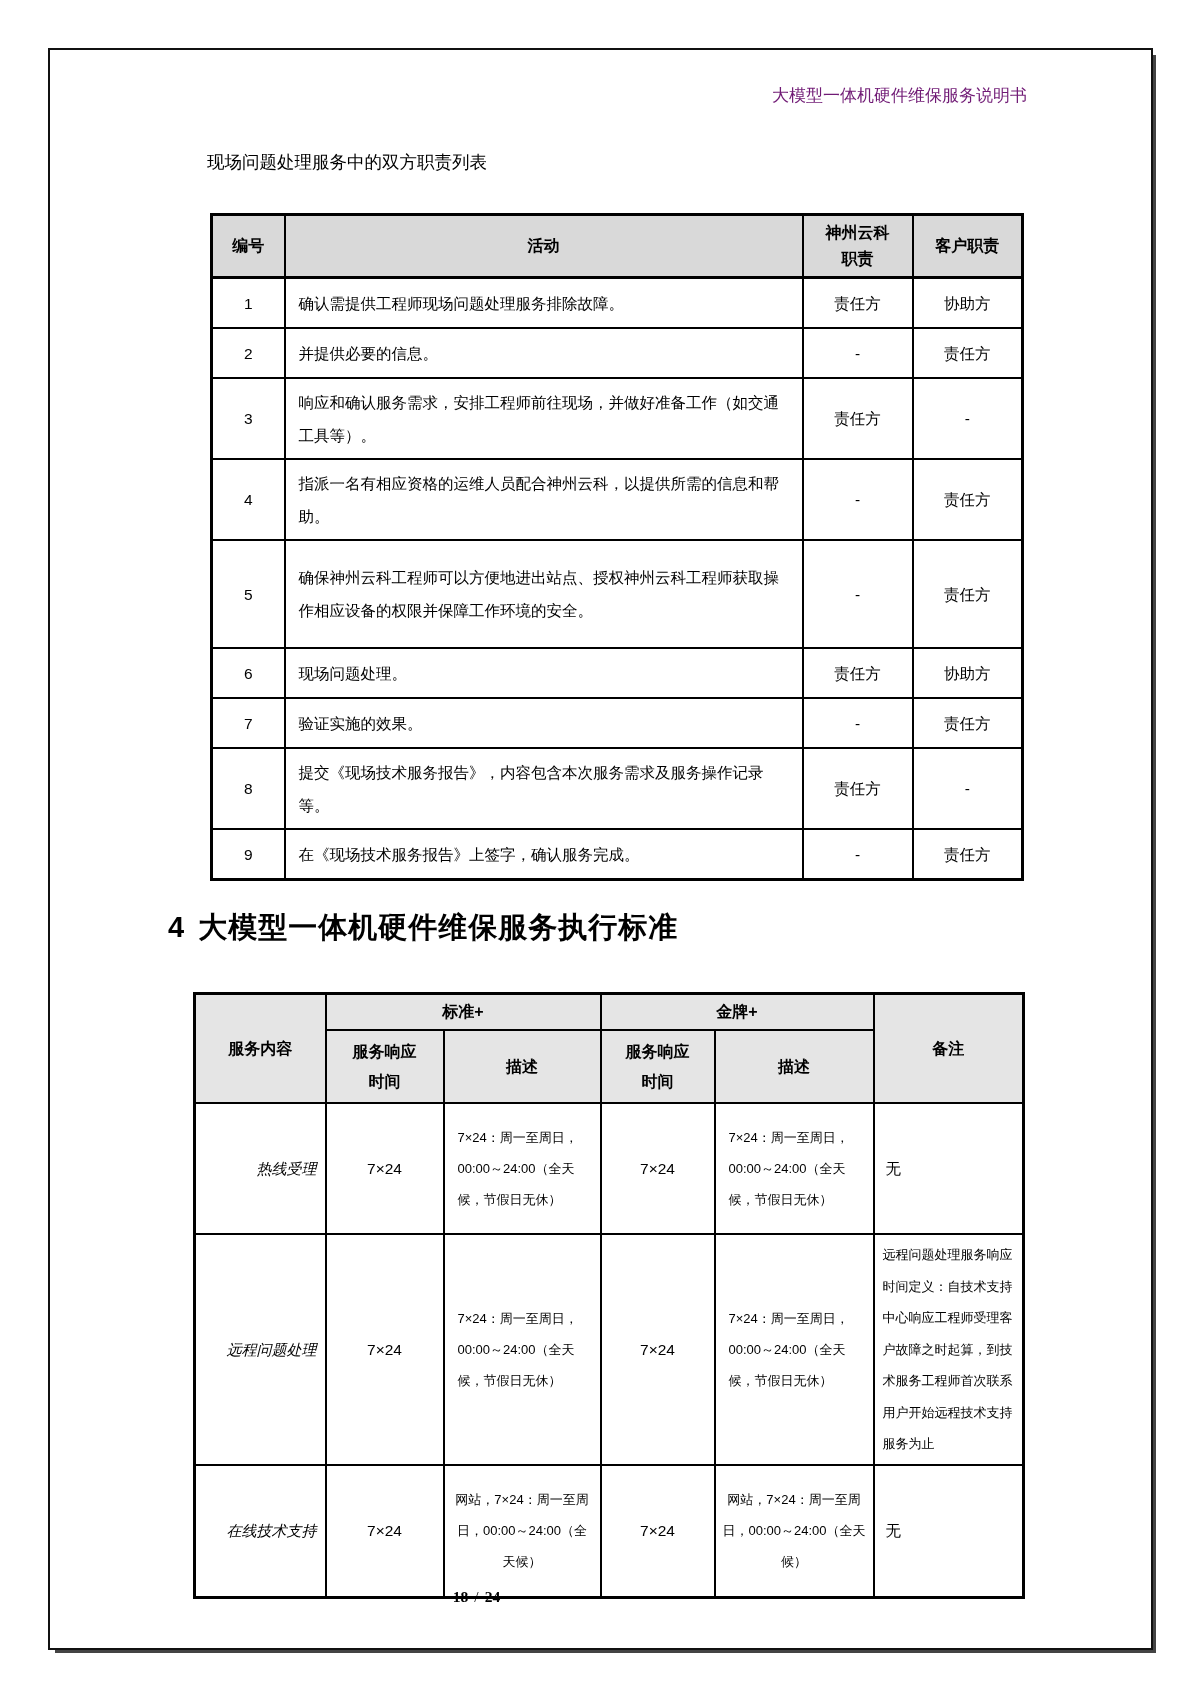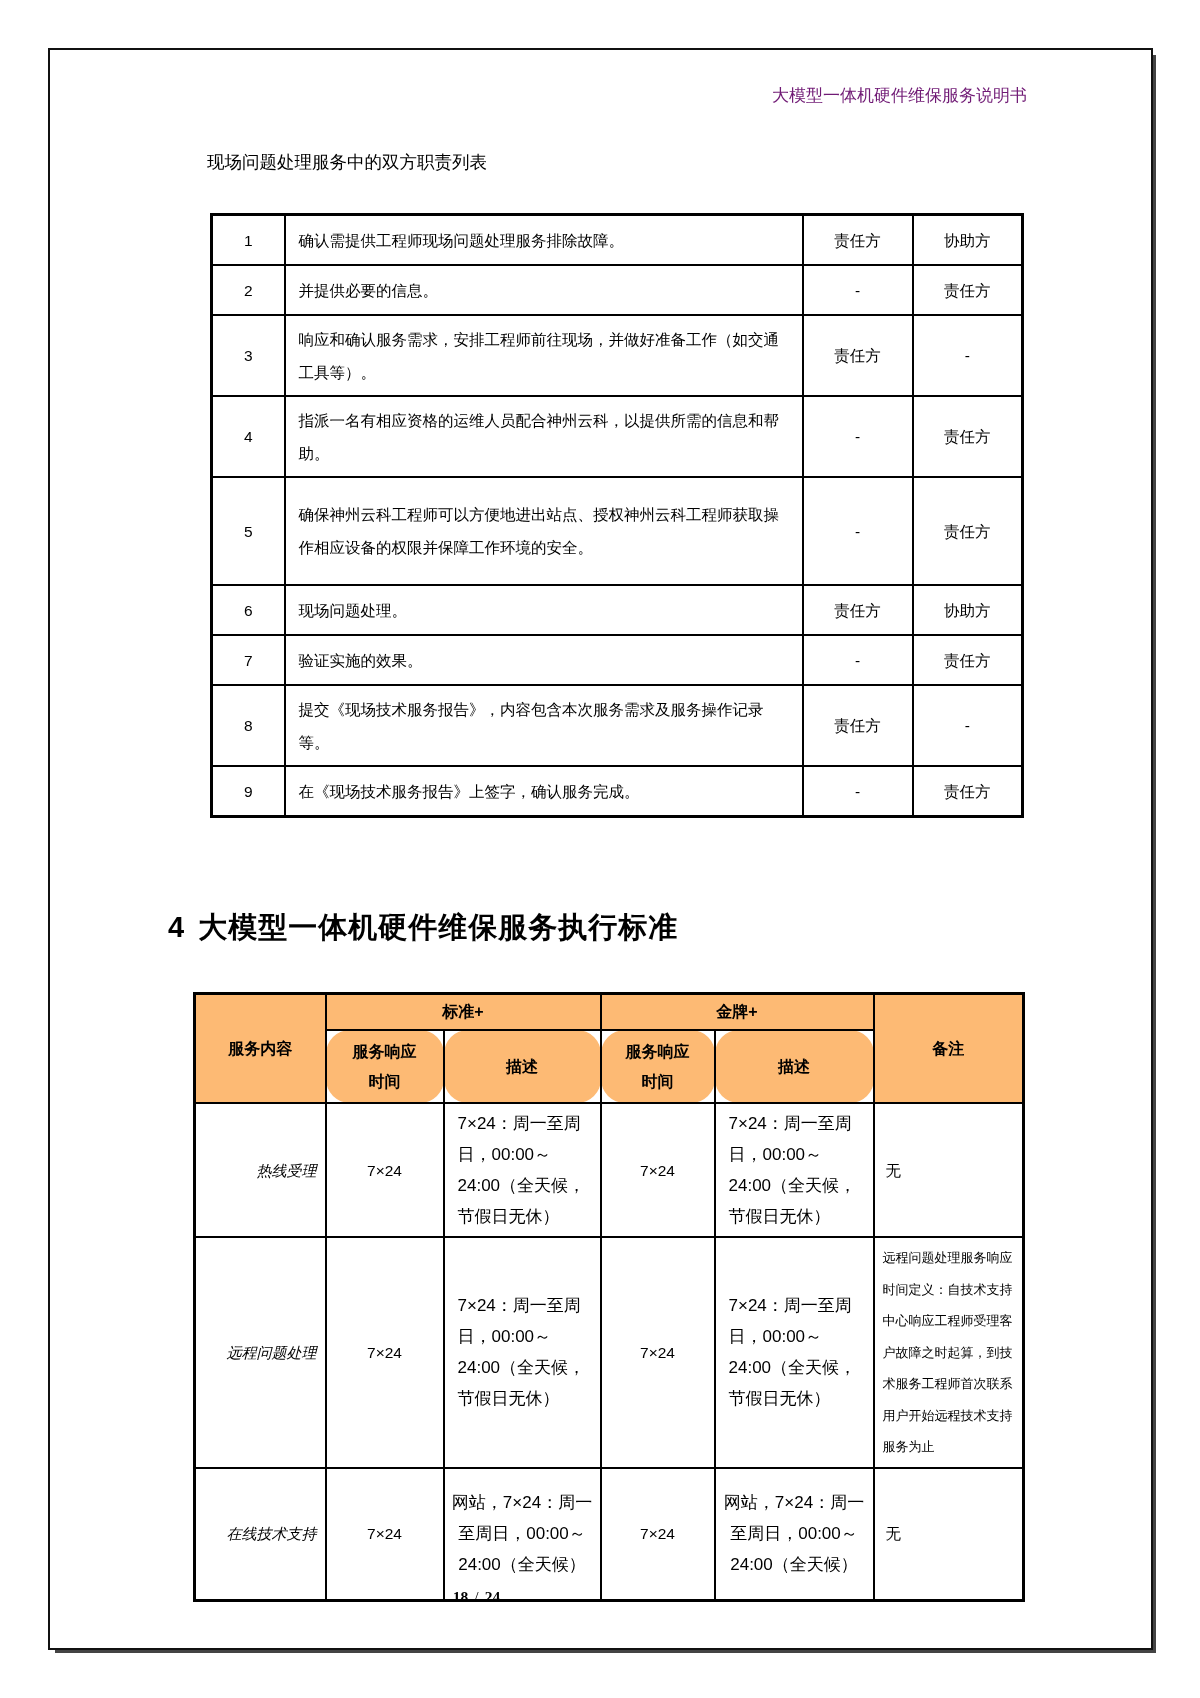--- a/index.html
+++ b/index.html
@@ -23,25 +23,25 @@
   .t1 tr.h77 td{height:71px;}
   .t1 tr.h104 td{height:98px;}
   .wrapnarrow{display:inline-block;max-width:68px;}
   
   .sec-heading{position:absolute;left:168px;top:908px;font-size:29px;font-weight:bold;
                letter-spacing:1px;}
   .sec-heading .num{margin-right:14px;letter-spacing:0;}
   
   .t2{position:absolute;left:193px;top:992px;width:829px;border:3px solid #000;}
   .t2 th,.t2 td{border:2px solid #000;vertical-align:middle;}
-  .t2 th{background:#fdba74;font-size:16px;font-weight:bold;text-align:center;line-height:30px;}
+  .t2 th{background:#e5e5e5;font-size:16px;font-weight:bold;text-align:center;line-height:30px;}
   .t2 tr.grp th{height:32px;}
-  .t2 tr.sub th{height:69px;border-radius:24px;}
+  .t2 tr.sub th{height:69px;}
   .w70{display:inline-block;max-width:70px;}
-  .t2 td{font-size:17px;line-height:31px;padding:4px 8px;}
+  .t2 td{font-size:13px;line-height:31px;padding:4px 8px;}
   .t2 td.svc{text-align:right;padding-left:10px;font-size:15px;font-style:italic;}
   .t2 td.time{text-align:center;font-size:15.5px;}
   .t2 td.desc{text-align:left;padding-left:13px;padding-right:8px;}
   .t2 td.desc.tc{text-align:center;padding-left:6px;padding-right:6px;}
   .t2 td.rmk{text-align:left;padding-left:11px;padding-right:5px;font-size:15.5px;}
   .t2 td.rmk.long{font-size:13px;line-height:31.5px;padding-left:8px;}
   .t2 tr.r127 td{height:121px;}
   .t2 tr.r190 td{height:184px;border-radius:32px;}
   .t2 tr.r128 td{height:122px;}
   
@@ -61,20 +61,26 @@
   <div class="intro">现场问题处理服务中的双方职责列表</div>
 
   <table class="t1">
     <colgroup>
         <col style="width:73px">
         <col style="width:518px">
         <col style="width:110px">
         <col style="width:110px">
       </colgroup>
     <tbody>
+        <tr>
+      <th>编号</th>
+      <th>活动</th>
+      <th><span class="wrapnarrow">神州云科职责</span></th>
+      <th>客户职责</th>
+    </tr>
     <tr class="h46">
       <td class="no">1</td>
       <td class="act">确认需提供工程师现场问题处理服务排除故障。</td>
       <td class="resp">责任方</td>
       <td class="resp">协助方</td>
     </tr>
     <tr class="h46">
       <td class="no">2</td>
       <td class="act">并提供必要的信息。</td>
       <td class="resp">-</td>

